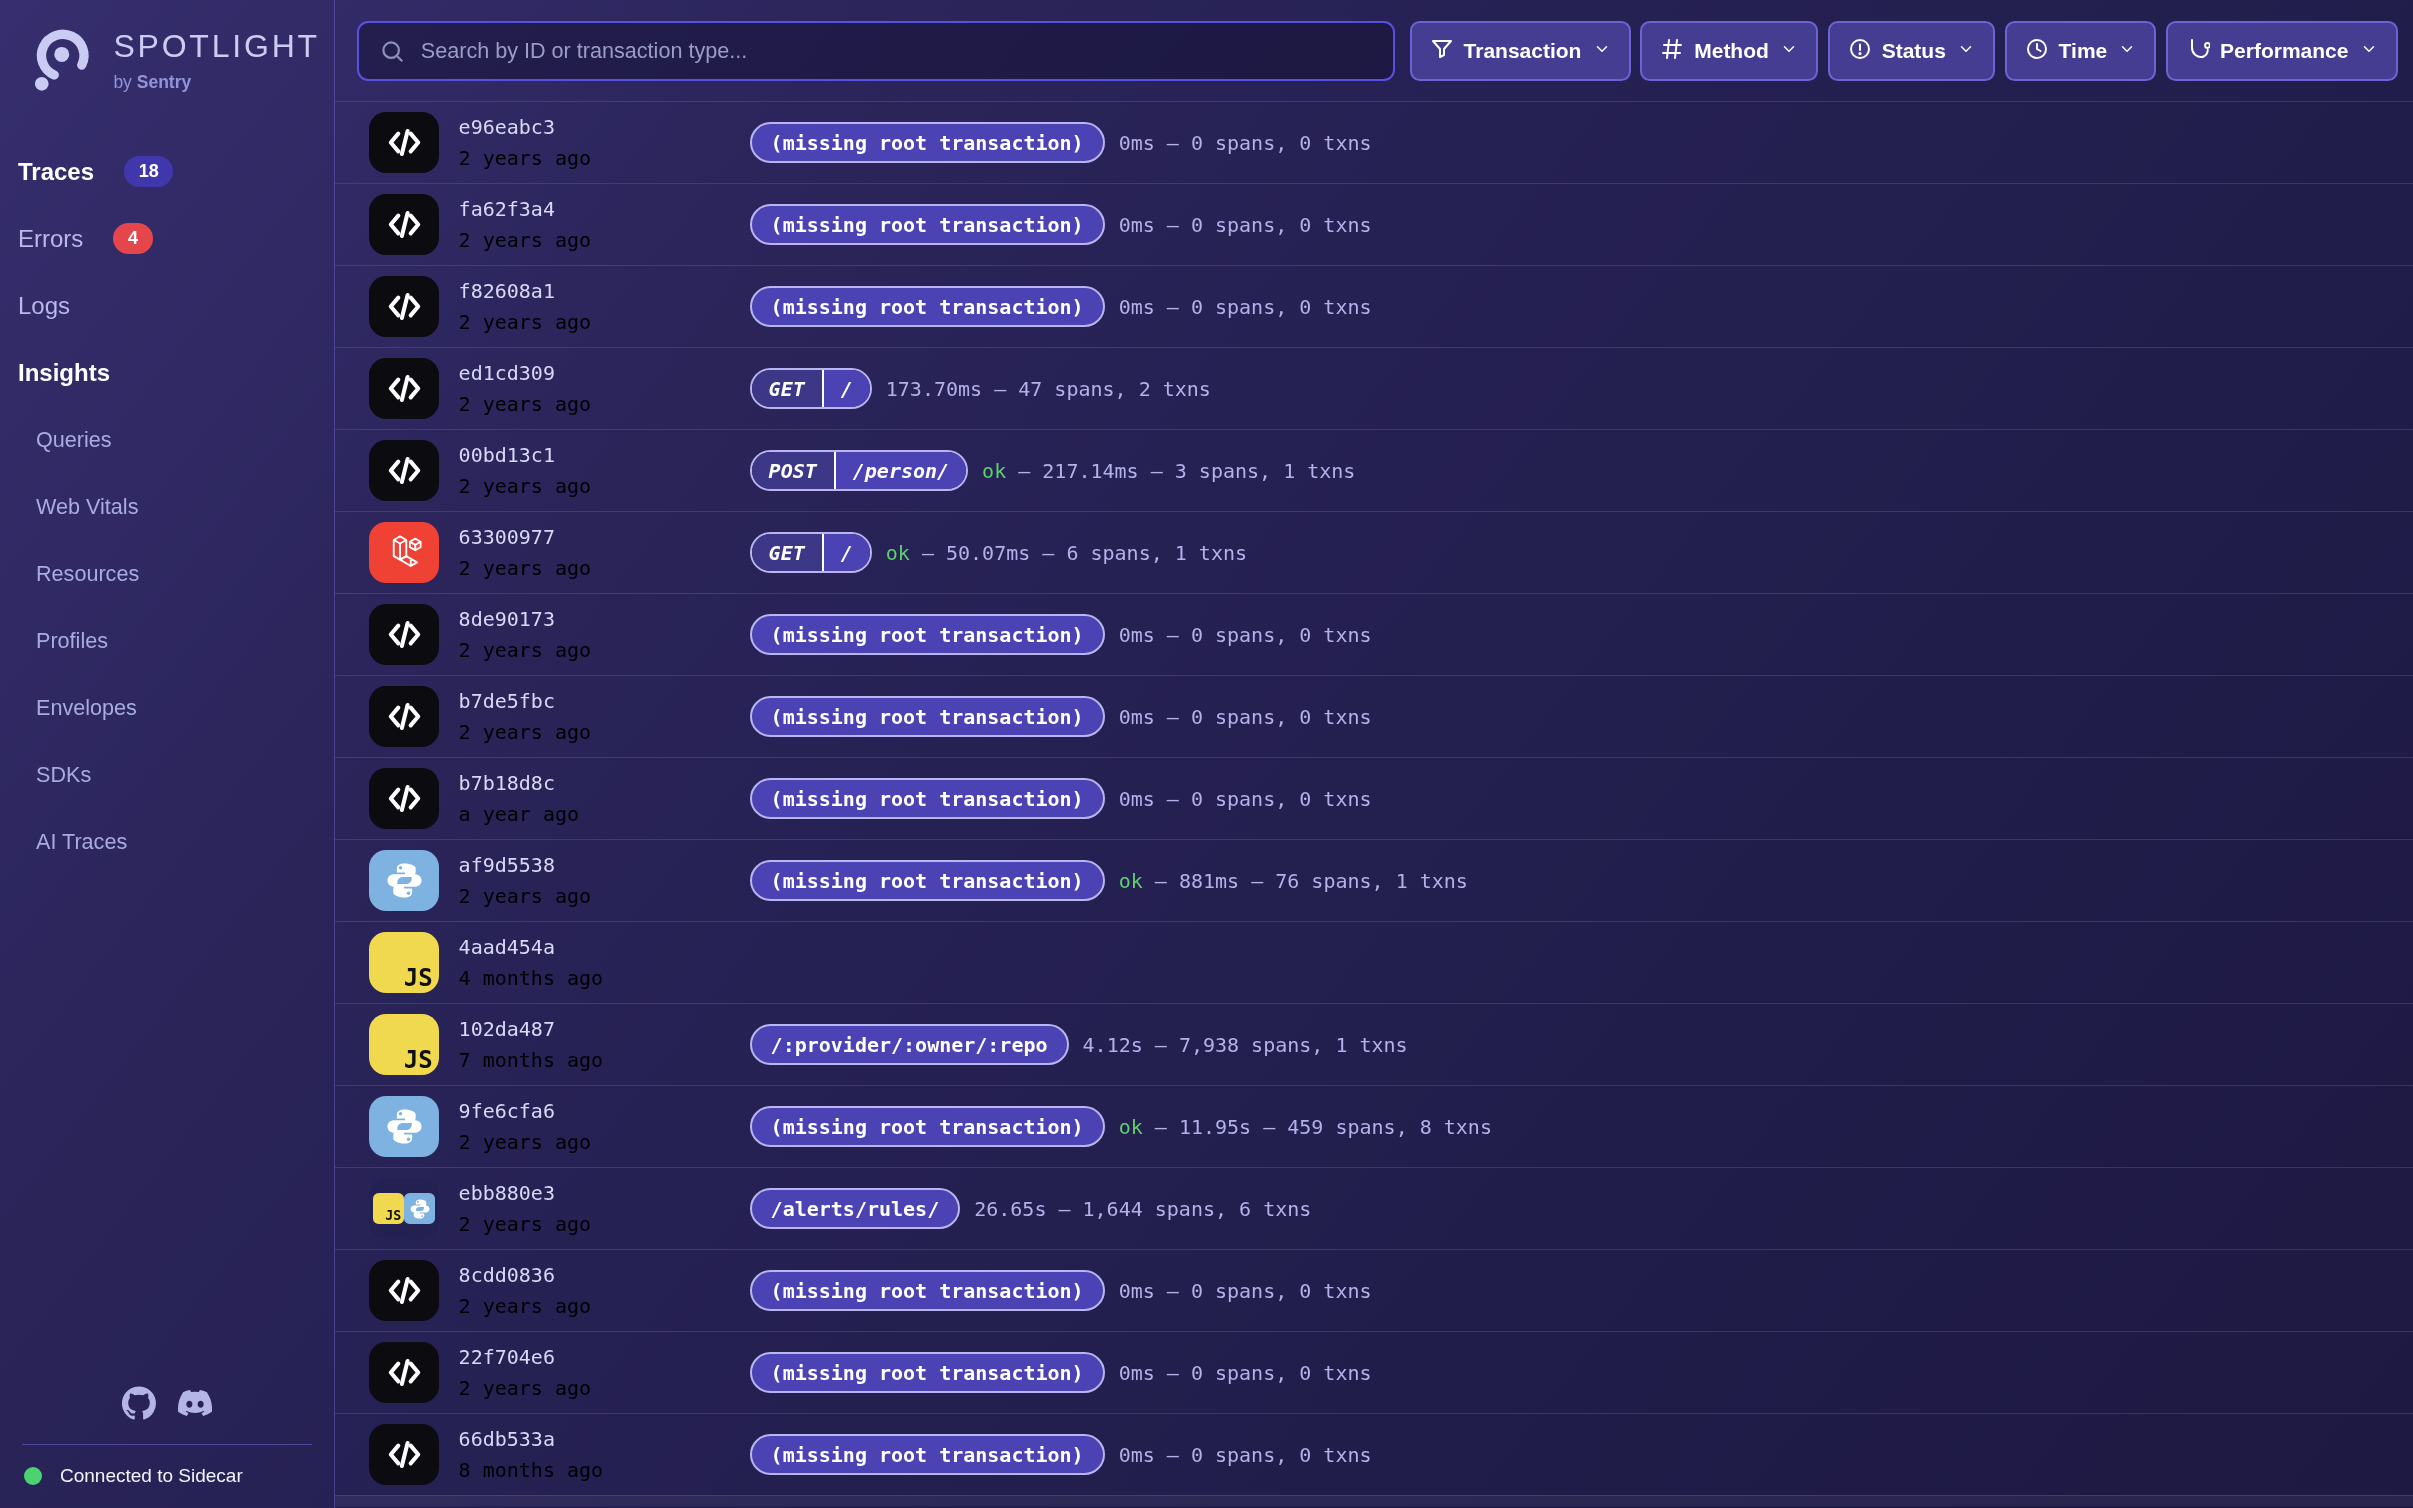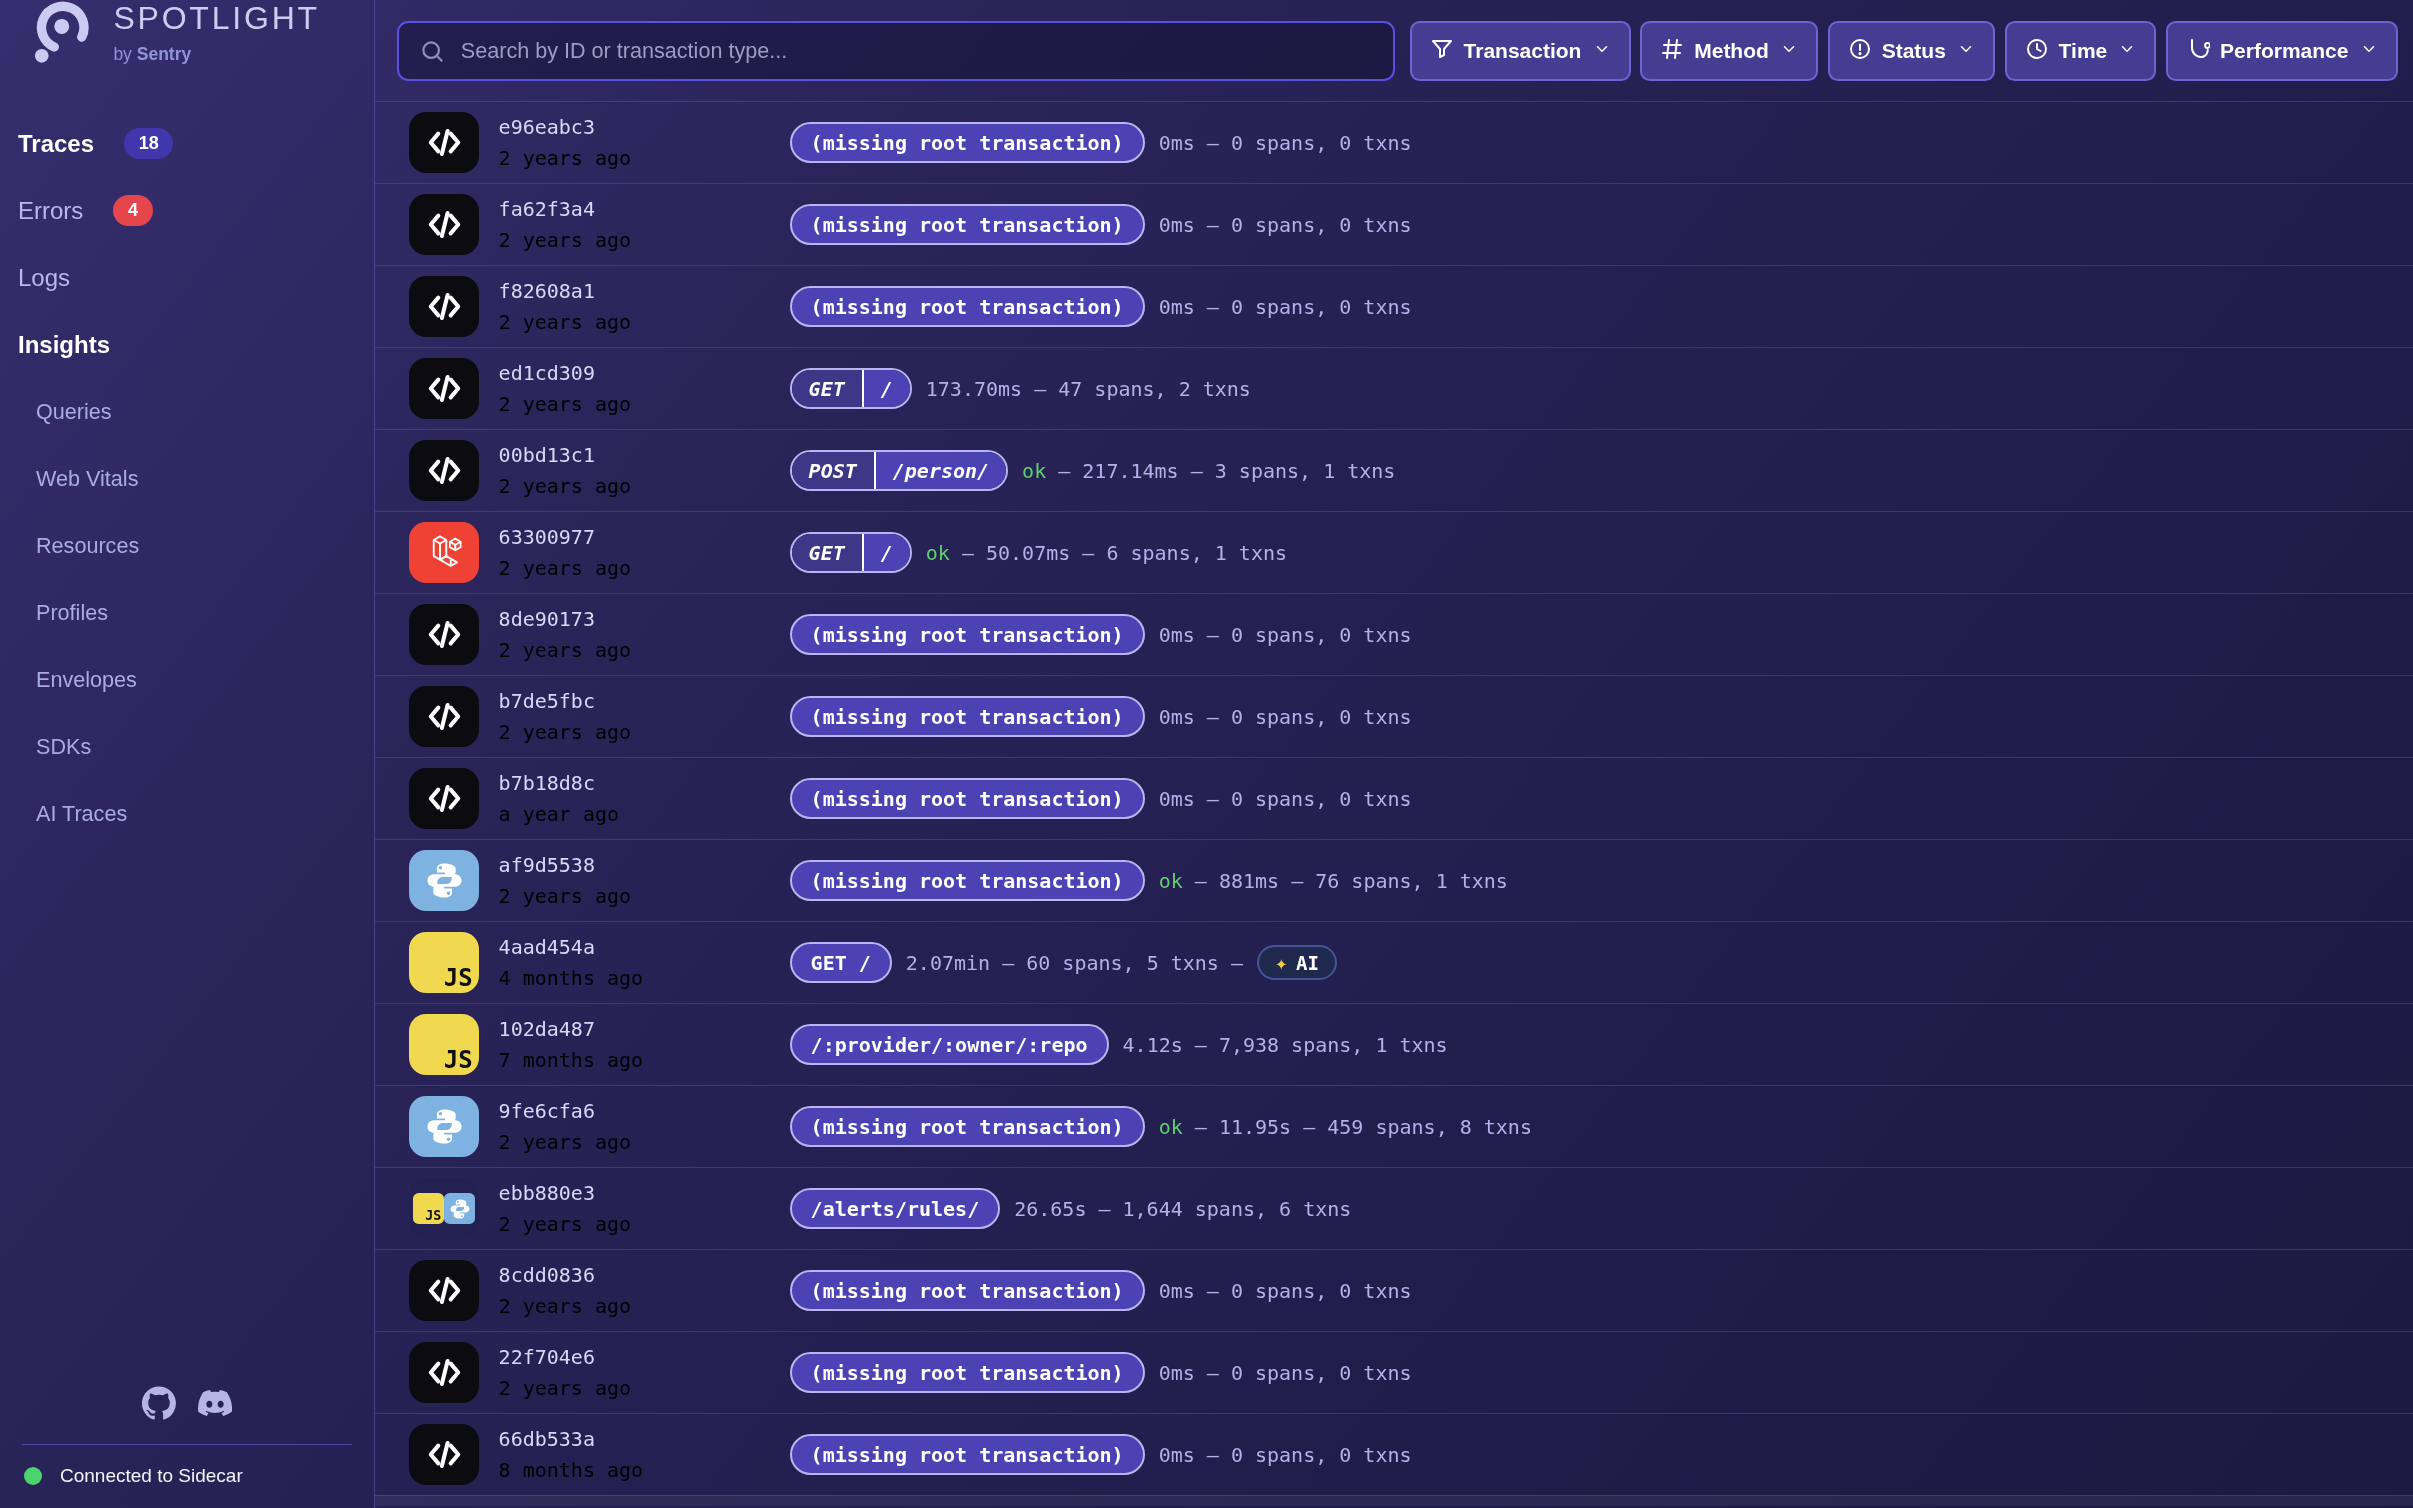--- a/index.html
+++ b/index.html
@@ -5,21 +5,21 @@
   * { margin:0; padding:0; box-sizing:border-box; }
   html,body { width:2413px; height:1508px; overflow:hidden; }
   body {
     font-family:"Liberation Sans", sans-serif;
     background:linear-gradient(128deg,#362e6e 0%,#2a2459 28%,#231f4f 55%,#1d1942 100%);
     color:#e8e8f8;
   }
   .app { display:flex; width:2413px; height:1508px; }
 
   
-  .sidebar { position:relative; width:375px; flex:none; border-right:1.4px solid rgba(122,112,228,.40); }
+  .sidebar { position:relative; width:335px; flex:none; border-right:1.4px solid rgba(122,112,228,.40); padding-top:28px; }
   .logo-row { display:flex; gap:15.4px; padding-left:28px; align-items:flex-start; }
   .logo-row svg { width:70px; height:70px; flex:none; margin-top:-2.8px; }
   .logo-title { font-size:32px; font-weight:400; letter-spacing:2.8px; color:#ccccf0; }
   .logo-sub { margin-top:7px; font-size:17.5px; color:#9094d8; }
   .logo-sub b { font-weight:700; }
   nav { margin-top:43px; }
   .nav-item { height:67px; display:flex; align-items:center; padding-left:18px; font-size:24px; color:#b9b9ec; cursor:pointer; }
   .nav-item.active { color:#ffffff; font-weight:700; }
   .nav-item.section { color:#ffffff; font-weight:700; }
   .nav-item.sub { padding-left:36px; font-size:21.6px; color:#a9ace0; }
@@ -405,28 +405,20 @@
           </div>
         </div>
         <div class="trace-row">
           <div class="t-icon js">
             <span class="js-txt">JS</span>
           </div>
           <div class="id-block">
             <span class="t-id">4aad454a</span>
             <span class="t-age">4 months ago</span>
           </div>
-          <div class="badge-area">
-            <span class="pill">GET /</span>
-            <span class="t-stats">2.07min — 60 spans, 5 txns —</span>
-            <span class="ai-badge">
-              <span class="spark">✦</span>
-              <span class="ai-txt">AI</span>
-            </span>
-          </div>
         </div>
         <div class="trace-row">
           <div class="t-icon js">
             <span class="js-txt">JS</span>
           </div>
           <div class="id-block">
             <span class="t-id">102da487</span>
             <span class="t-age">7 months ago</span>
           </div>
           <div class="badge-area">

